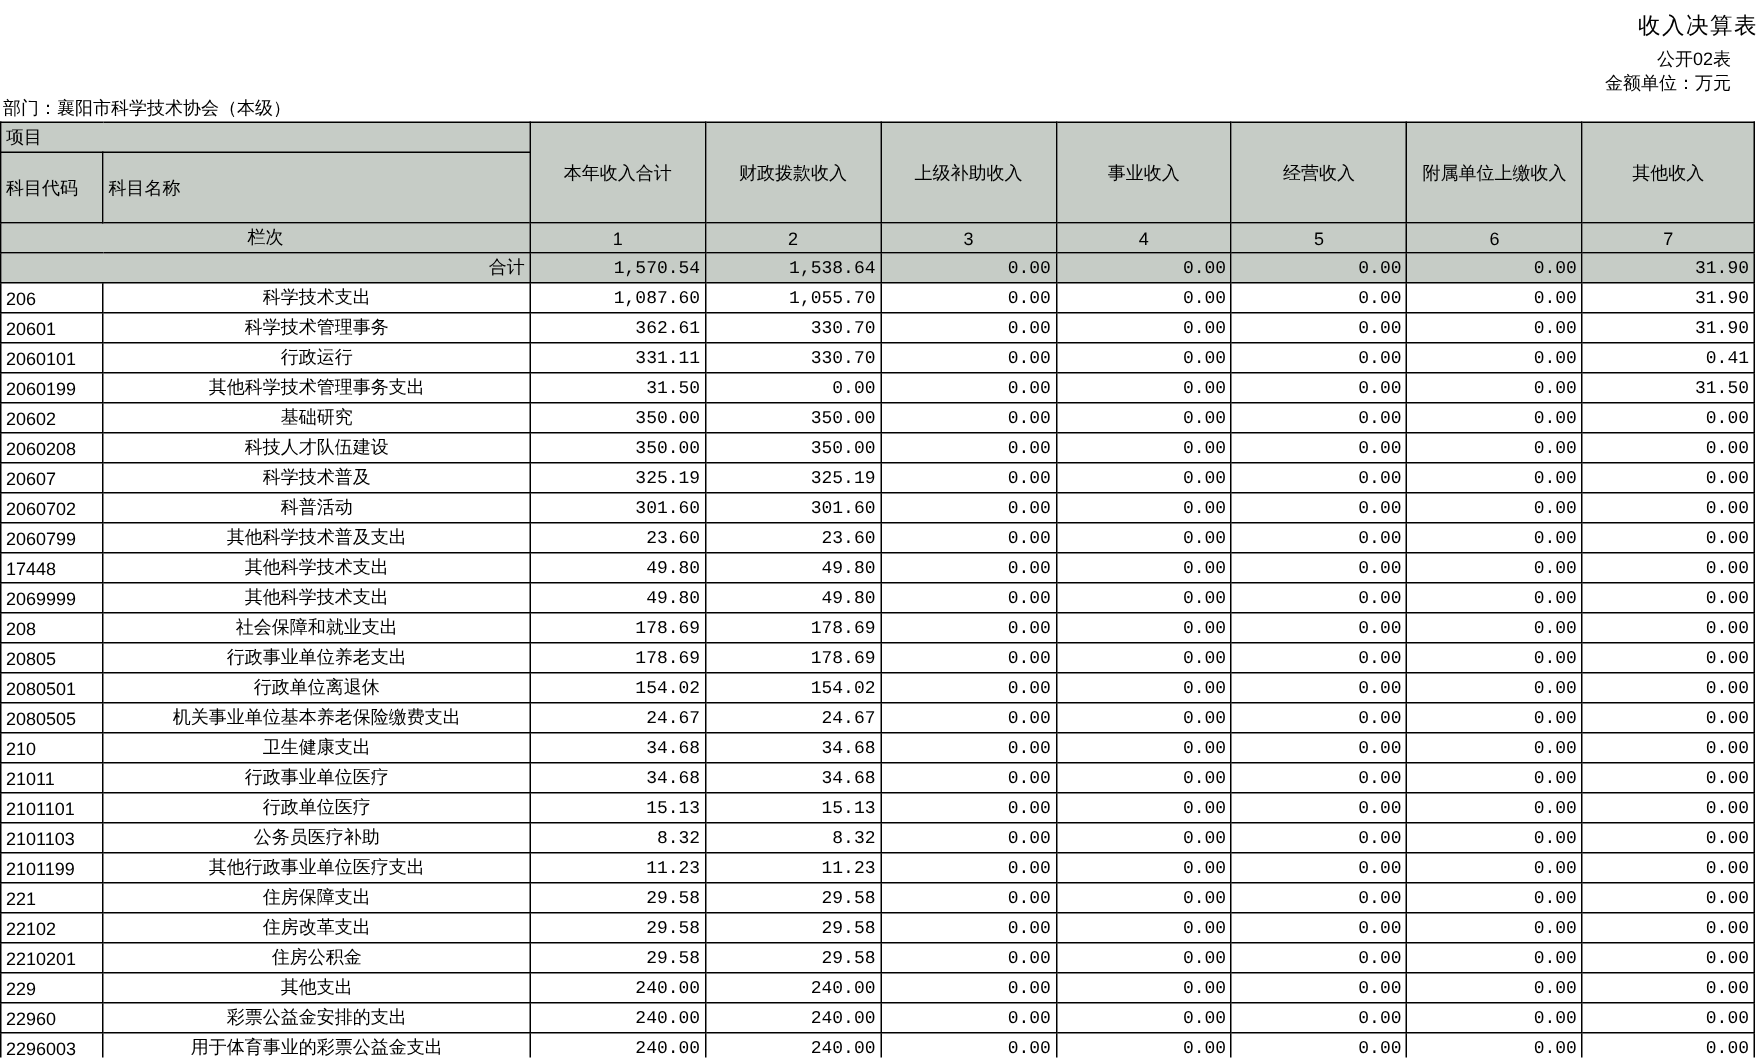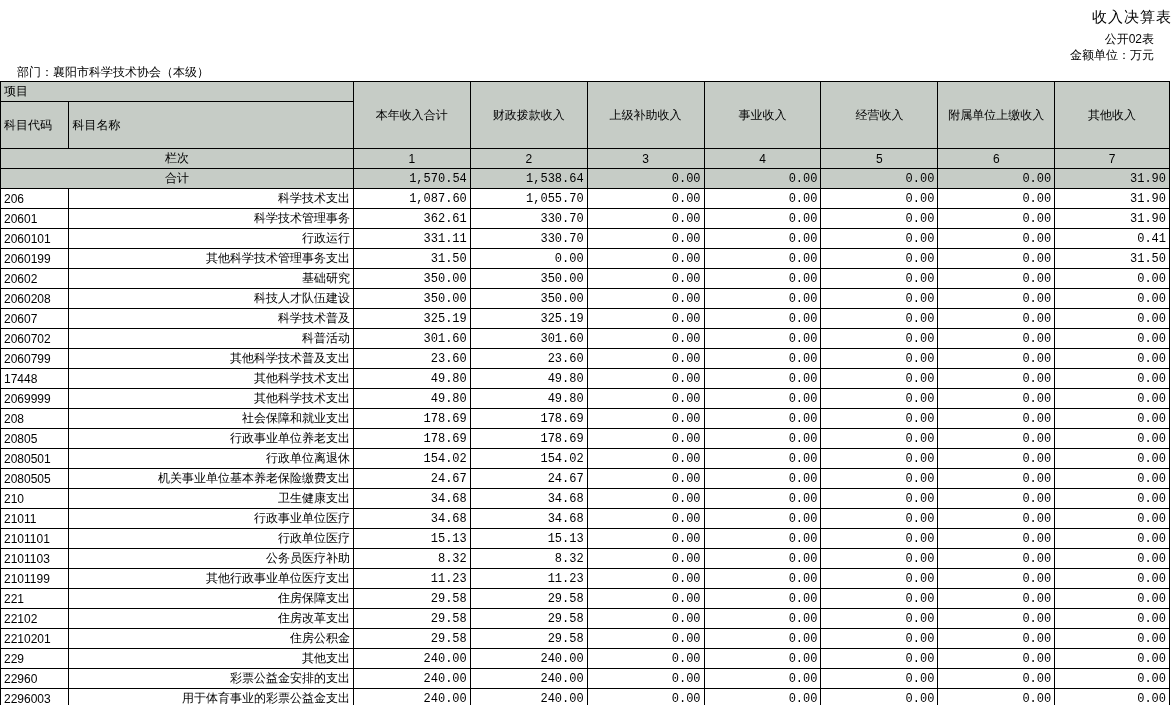--- a/index.html
+++ b/index.html
@@ -25,21 +25,21 @@
     letter-spacing: 1px;
   }
   .meta-right {
     text-align: right;
     font-size: 12px;
     padding-right: 18px;
     line-height: 16px;
   }
   .meta-left {
     font-size: 12px;
-    padding-left: 17px;
+    padding-left: 2px;
     line-height: 18px;
   }
   table.fin {
     border-collapse: collapse;
     table-layout: fixed;
     width: 1170px;
     margin-left: 0;
   }
   table.fin td, table.fin th {
     border: 1px solid #000000;
@@ -67,21 +67,21 @@
   }
   .total-row td {
     background: #c6ccc6;
     font-weight: bold;
   }
   .code-cell {
     text-align: left;
     background: #ffffff;
   }
   .name-cell {
-    text-align: right;
+    text-align: center;
     background: #ffffff;
   }
   .val-cell {
     text-align: right;
     background: #ffffff;
     font-family: "Liberation Mono", "DejaVu Sans Mono", monospace;
     font-size: 12px;
   }
   .total-row .val-cell {
     font-family: "Liberation Mono", "DejaVu Sans Mono", monospace;
@@ -134,21 +134,21 @@
       <td class="col-num">2</td>
       <td class="col-num">3</td>
       <td class="col-num">4</td>
       <td class="col-num">5</td>
       <td class="col-num">6</td>
       <td class="col-num">7</td>
     </tr>
   </thead>
   <tbody>
     <tr class="total-row">
-      <td colspan="2" style="text-align:center">合计</td>
+      <td colspan="2" style="text-align:right">合计</td>
       <td class="val-cell">1,570.54</td>
       <td class="val-cell">1,538.64</td>
       <td class="val-cell">0.00</td>
       <td class="val-cell">0.00</td>
       <td class="val-cell">0.00</td>
       <td class="val-cell">0.00</td>
       <td class="val-cell">31.90</td>
     </tr>
   <tr>
         <td class="code-cell">206</td>

